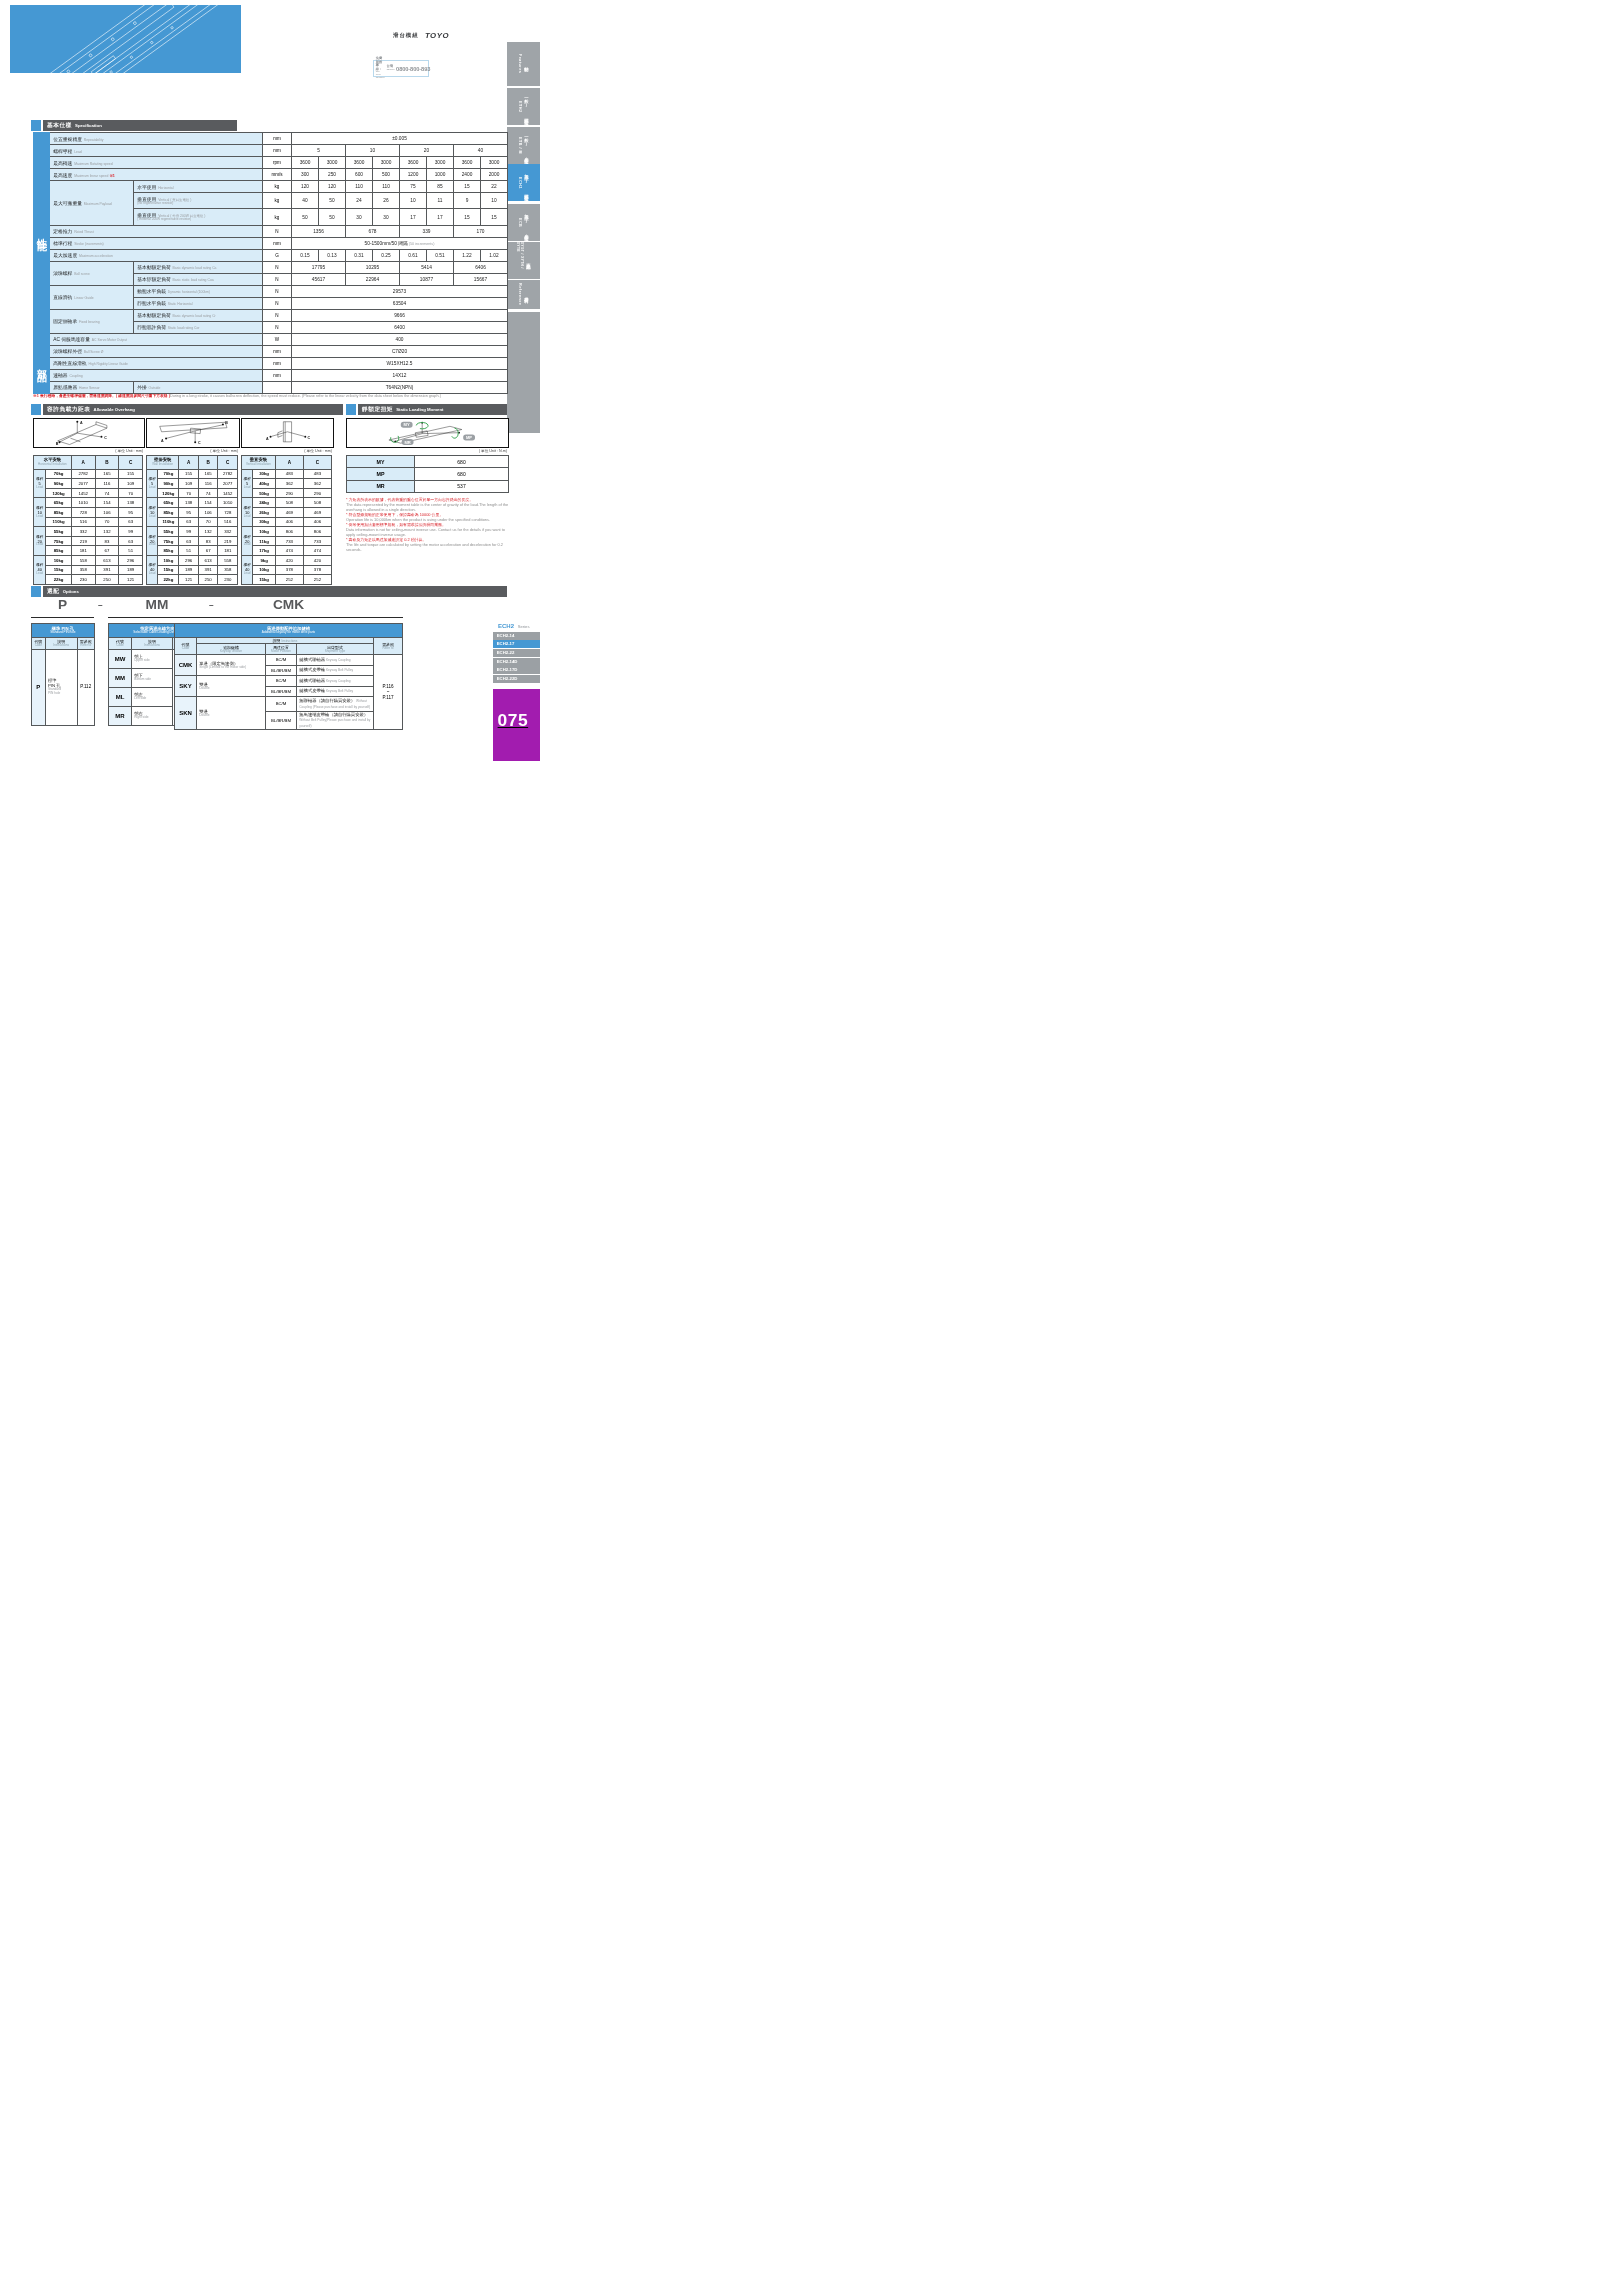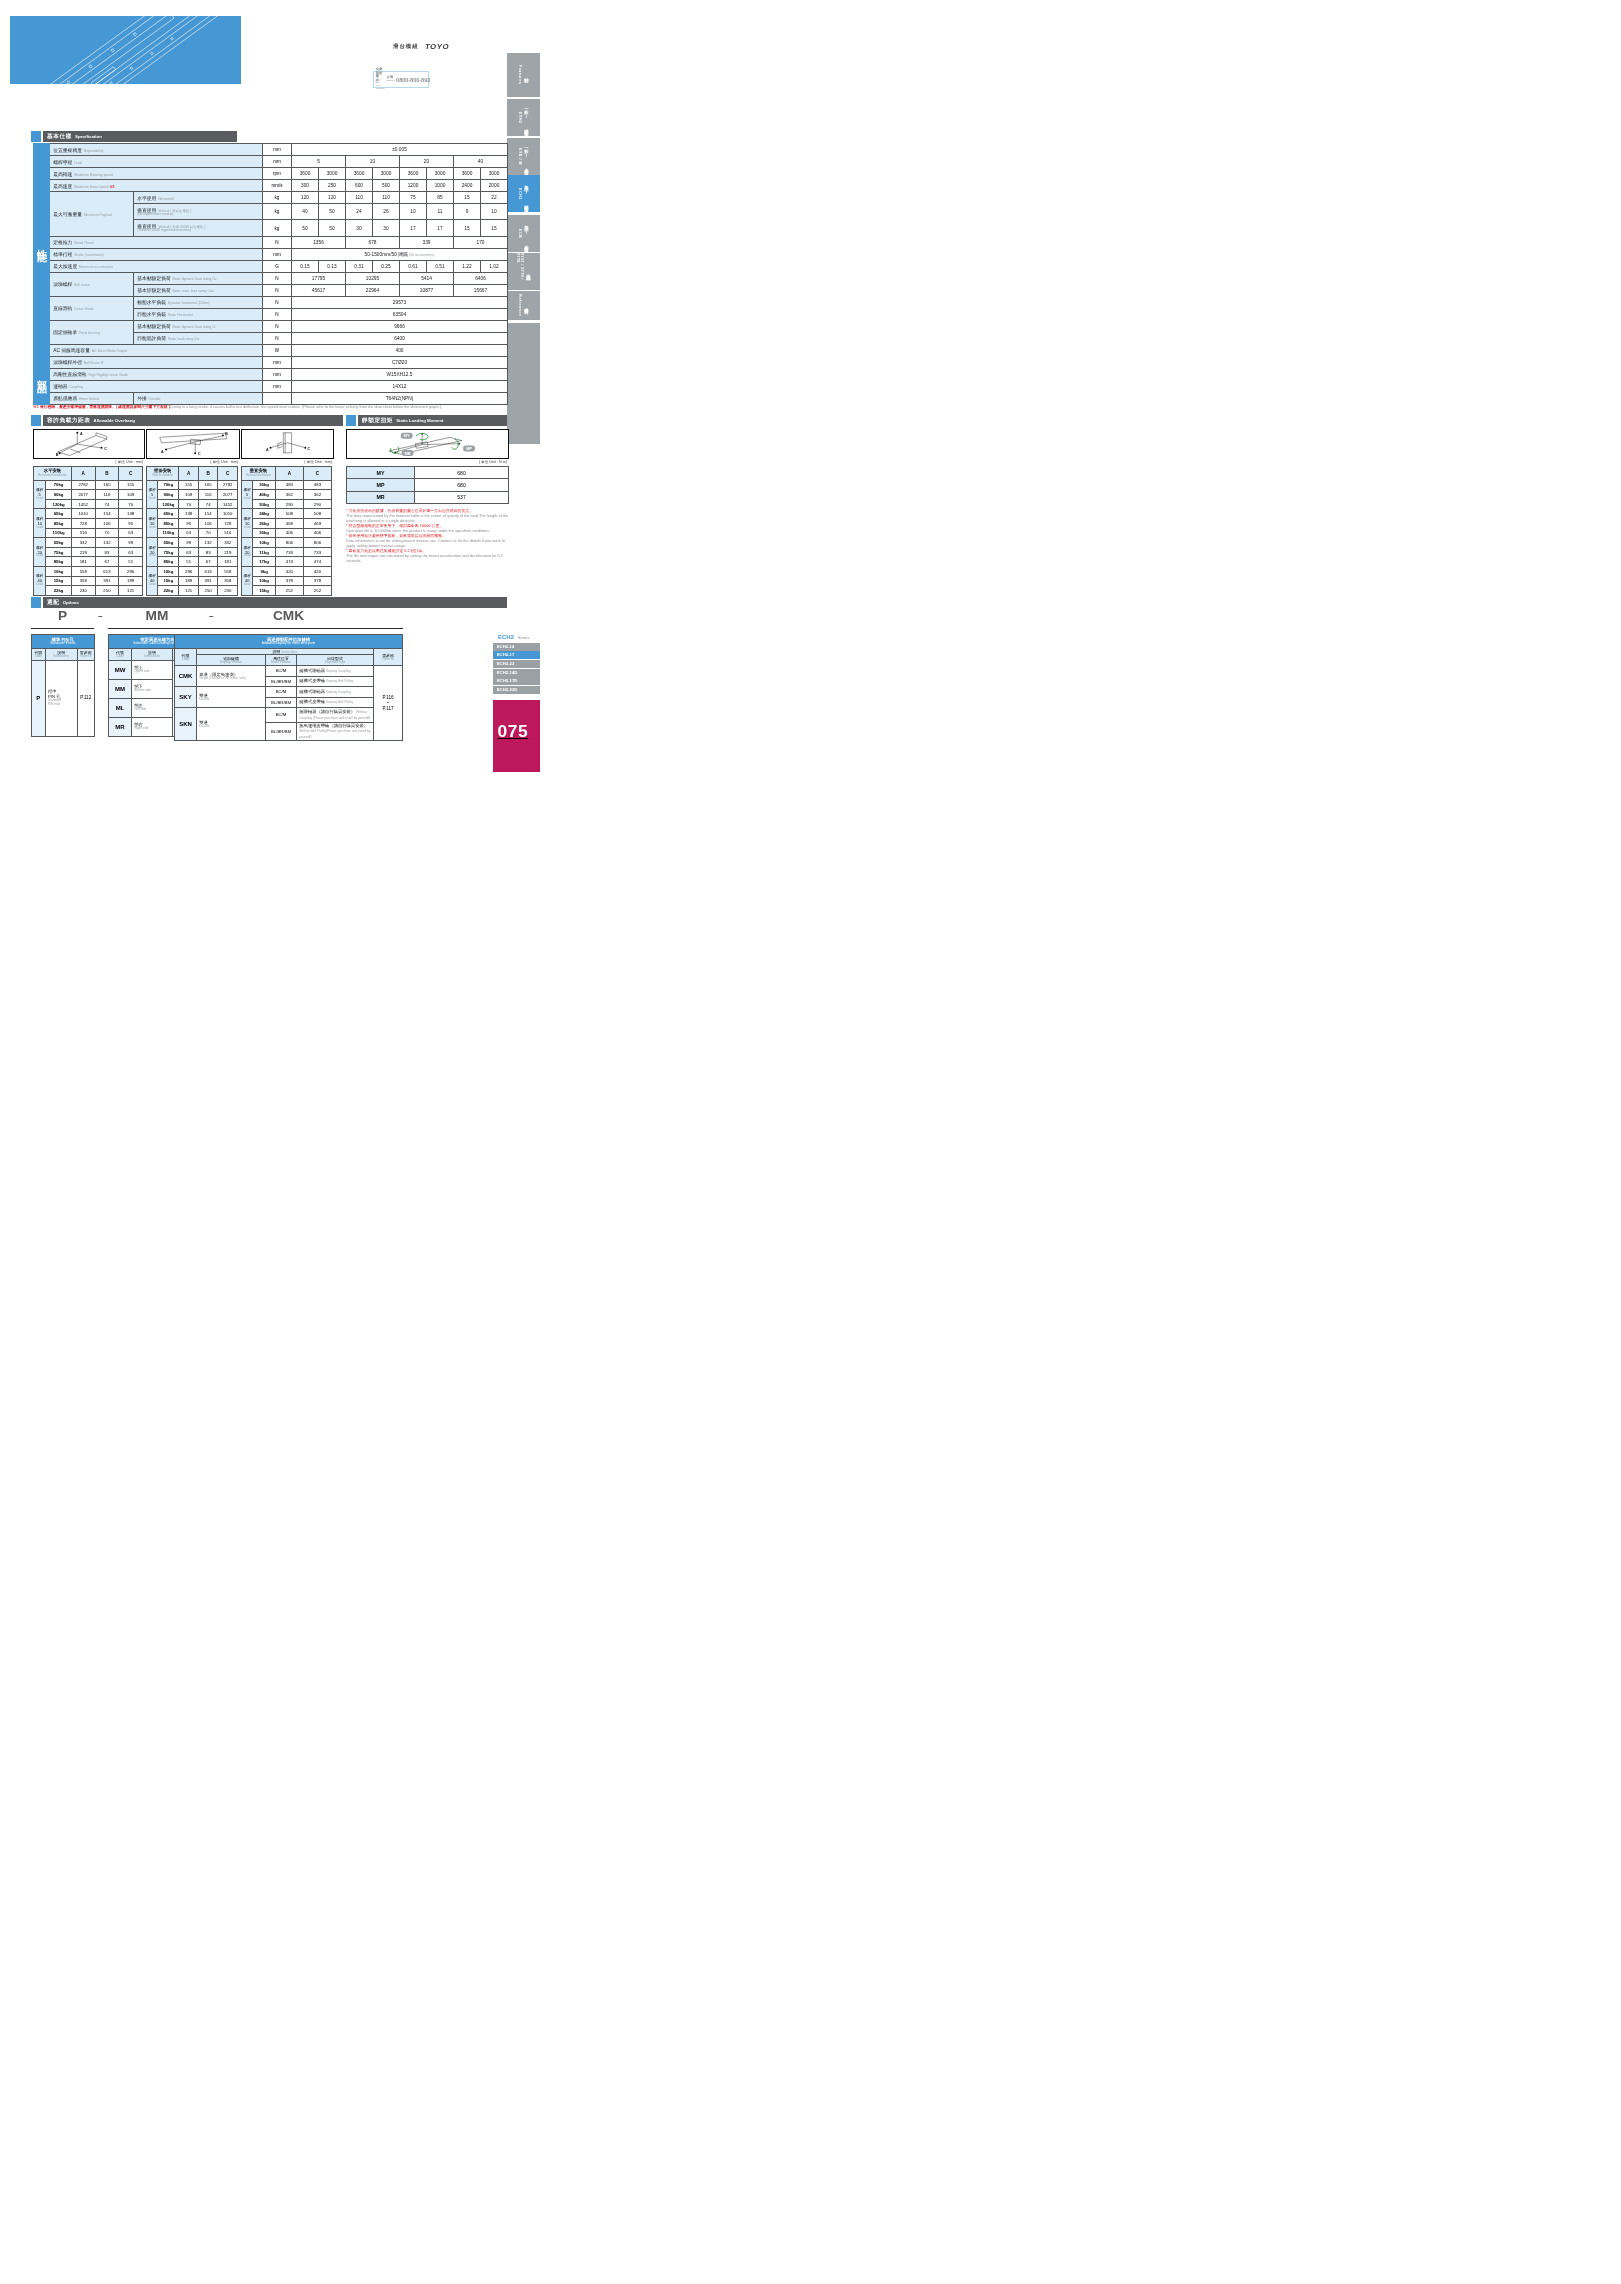--- a/index.html
+++ b/index.html
@@ -1,16 +1,16 @@
 <!DOCTYPE html>
 <html style="font-size:7.3px"><head>
 <meta charset="utf-8">
 <style>
   html,body{margin:0;padding:0;background:#fff;font-family:"Liberation Sans",sans-serif;}
-  #page{position:relative;width:540px;height:761px;background:#fff;overflow:hidden;margin-top:11px;}
+  #page{position:relative;width:540px;height:761px;background:#fff;overflow:hidden;}
   .abs{position:absolute;box-sizing:border-box;}
   
   .hsq{position:absolute;width:10px;height:11px;background:#4598d3;}
   .hbar{position:absolute;height:11px;background:#595b5e;color:#fff;display:flex;align-items:center;padding-left:4.1px;box-sizing:border-box;}
   .hbar .cn{font-size:5.7px;font-weight:bold;letter-spacing:0.5px;white-space:nowrap;}
   .hbar .en{font-size:4.3px;font-weight:bold;margin-left:3.2px;white-space:nowrap;}
   
   #prodname{font-size:5.5px;font-weight:bold;color:#3c3e40;letter-spacing:0.9px;}
   #toyologo{font-size:7.8px;font-weight:900;font-style:italic;color:#35373a;letter-spacing:0.5px;margin-left:6.4px;}
   #tollbox{border:0.5px solid #b8d8ec;display:flex;align-items:center;padding:0.9px 1.8px;gap:1.8px;background:#fff;}
@@ -82,21 +82,21 @@
   .opt td.desc{padding-left:2.3px;text-align:left;}
   .opt .dcn{font-size:4.3px;color:#1c1c1c;line-height:5px;}
   .opt .den{font-size:3.2px;color:#9a9da0;line-height:3.7px;}
   .opt td.refcell{text-align:center;font-size:4.6px;line-height:5.5px;}
   
   .sitem{position:absolute;left:493px;width:48px;height:7.8px;background:#9ba0a4;color:#fff;font-size:4.3px;font-weight:bold;line-height:7.8px;padding-left:3.7px;box-sizing:border-box;}
   .sitem.active{background:#4598d3;}
   #seriesTitle{position:absolute;left:498px;top:621px;}
   #seriesTitle .t1{color:#4598d3;font-weight:bold;font-size:6px;}
   #seriesTitle .t2{color:#8e9296;font-size:4.1px;margin-left:1.8px;}
-  #pagebox{position:absolute;left:493px;top:689px;width:48px;height:72px;background:#be185d;text-decoration:underline;}
+  #pagebox{position:absolute;left:493px;top:689px;width:48px;height:72px;background:#a21caf;text-decoration:underline;}
   #pagenum{color:#fff;font-size:17.4px;font-weight:bold;padding:21px 0 0 4.6px;letter-spacing:0.5px;}
   svg text{font-family:"Liberation Sans",sans-serif;}
 </style>
 </head>
 <body>
 
 <div id="page">
 
   <div class="abs" id="top-image" style="left:10px;top:4.6px;width:231px;height:68px;background:#4598d3;overflow:hidden;">
     <svg width="231" height="68" viewBox="0 0 506 148">

